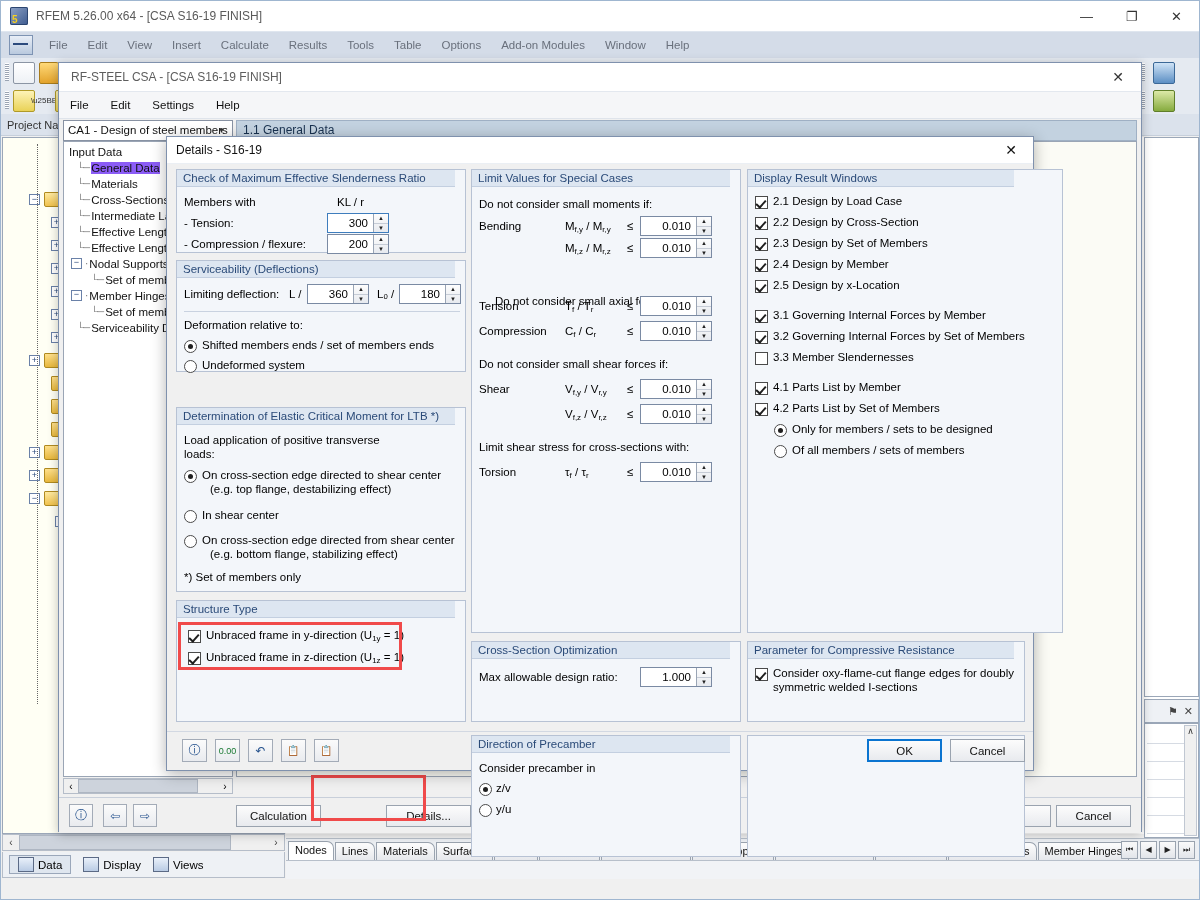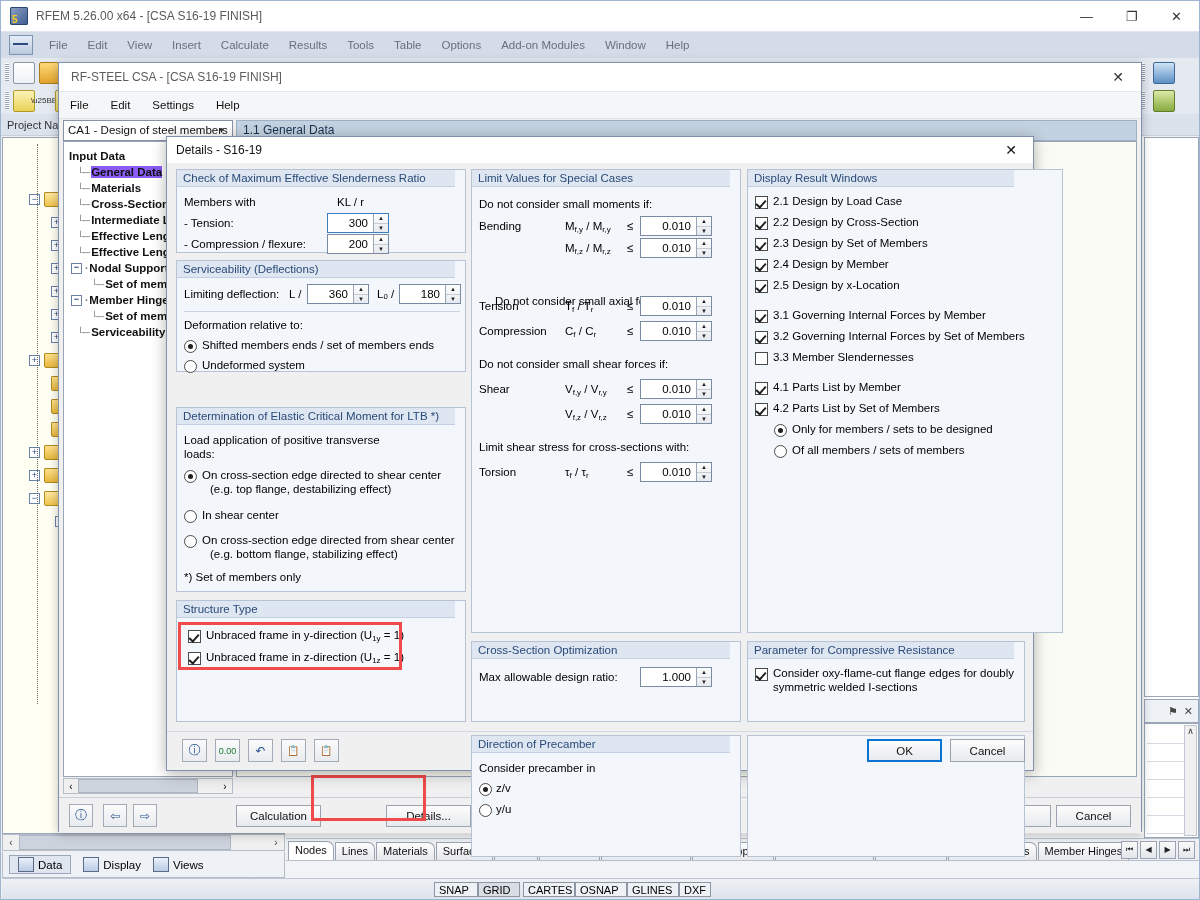--- a/index.html
+++ b/index.html
@@ -142,21 +142,21 @@
   .steel-sel{position:absolute;left:4px;top:57px;width:170px;height:21px;background:#fff;
     border:1px solid #8892a3;box-sizing:border-box;font-size:11.5px;line-height:19px;padding-left:4px;
     color:#111;display:flex;align-items:center;}
   .steel-sel .cv{position:absolute;right:2px;top:1px;width:17px;height:17px;
     display:flex;align-items:center;justify-content:center;font-size:9px;color:#333;}
   .steel-tabhdr{position:absolute;left:177px;top:57px;width:901px;height:21px;
     background:#c3d2e0;border:1px solid #9fb0c4;box-sizing:border-box;
     font-size:12px;color:#18314f;line-height:19px;padding-left:6px;}
   .steel-tree{position:absolute;left:4px;top:78px;width:170px;height:636px;background:#fff;
     border:1px solid #9aa5b5;box-sizing:border-box;overflow:hidden;}
-  .sx-row{height:16px;display:flex;align-items:flex-end;font-size:11.5px;color:#111;white-space:nowrap;font-weight:bold;}
+  .sx-row{height:16px;display:flex;align-items:flex-start;font-size:11.5px;color:#111;white-space:nowrap;}
   .sx-pm{width:9px;height:9px;border:1px solid #6a81a8;background:#fff;color:#2b4a7d;
     font-size:9px;line-height:7px;text-align:center;margin-right:3px;}
   .sx-dash{color:#777;margin-right:2px;letter-spacing:-1px;font-size:10px;}
   .sel-lbl{background:#8b5cf6;}
   .steel-body{position:absolute;left:177px;top:78px;width:901px;height:636px;background:#fbfbf5;
     border:1px solid #9aa5b5;box-sizing:border-box;}
   .steel-hscroll{position:absolute;left:4px;top:715px;width:170px;height:16px;background:#f0f0f0;
     border:1px solid #b5bdc9;box-sizing:border-box;display:flex;align-items:center;}
   .steel-hscroll .thumb{height:12px;background:#cdd3dc;border:1px solid #aeb6c2;flex:0 0 118px;}
   .steel-foot{position:absolute;left:0;top:734px;width:1082px;height:35px;background:#f0f0f0;
@@ -399,28 +399,20 @@
     <div class="ttab">Member Hinges</div>
   </div>
   <div class="tabnav">
     <div>⏮</div>
     <div>◀</div>
     <div>▶</div>
     <div>⏭</div>
   </div>
   <div class="tabblank"></div>
 
-  <div class="statusbar">
-    <div class="sbtn" style="left:432px;width:44px;">SNAP</div>
-    <div class="sbtn on" style="left:476px;width:42px;">GRID</div>
-    <div class="sbtn" style="left:521px;width:52px;">CARTES</div>
-    <div class="sbtn" style="left:573px;width:52px;">OSNAP</div>
-    <div class="sbtn" style="left:625px;width:52px;">GLINES</div>
-    <div class="sbtn" style="left:677px;width:32px;">DXF</div>
-  </div>
 </div>
 
 <div class="steel-win">
   <div class="steel-title">
     <div class="steel-title-text">RF-STEEL CSA - [CSA S16-19 FINISH]</div>
     <div class="steel-x">✕</div>
   </div>
 
   <div class="steel-menu">
     <span>File</span>

